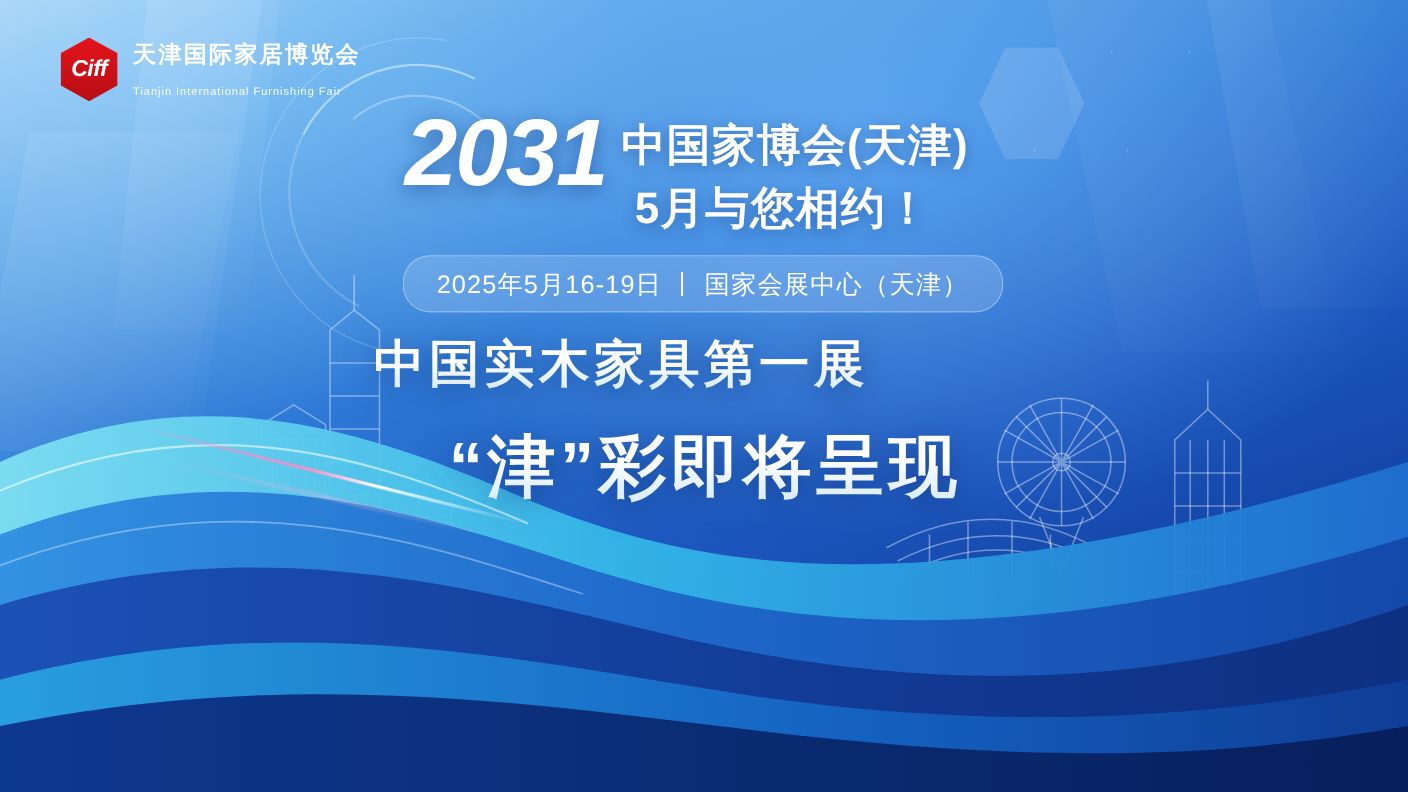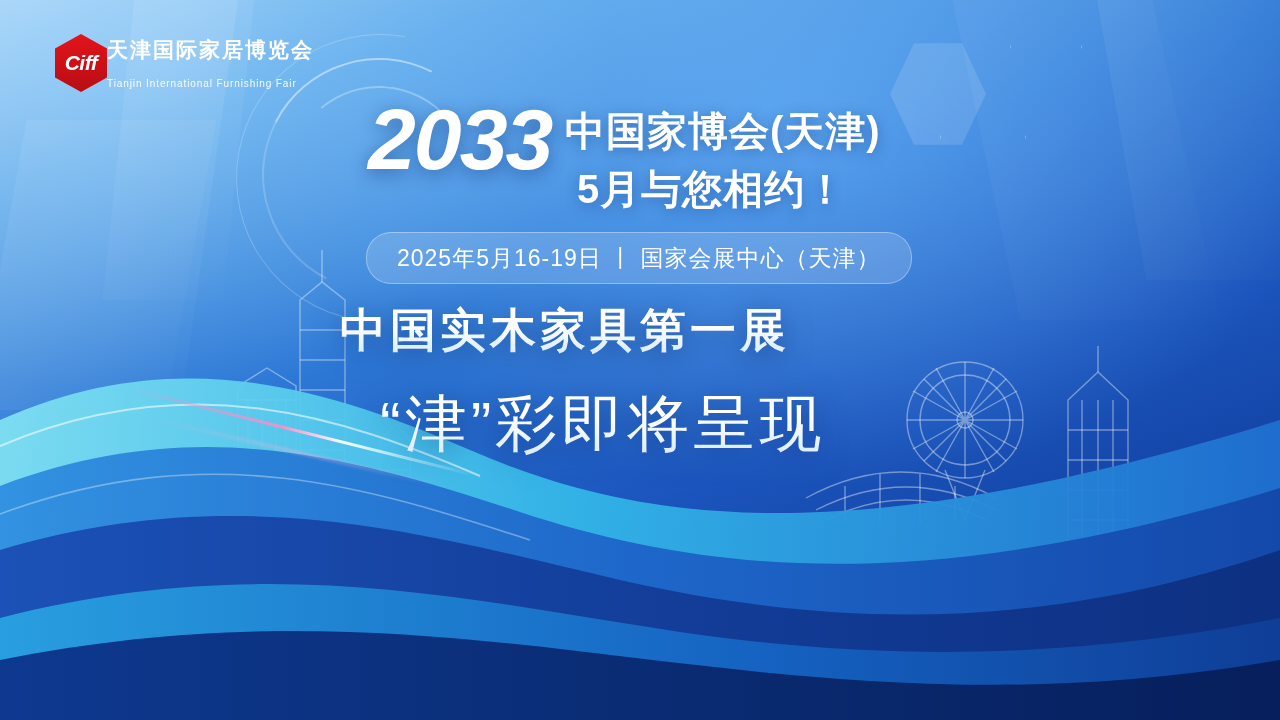--- a/index.html
+++ b/index.html
@@ -34,21 +34,21 @@
   .a2{left:288px;top:86px;width:178px;height:178px;border-color:rgba(255,255,255,.30) transparent transparent transparent;transform:rotate(5deg);}
   .a3{left:236px;top:34px;width:286px;height:286px;border:1px solid rgba(255,255,255,.22);border-right-color:transparent;border-bottom-color:transparent;transform:rotate(-35deg);}
 
   
   .city{position:absolute;left:0;bottom:0;width:100%;height:720px;pointer-events:none;}
 
   
   .wave{position:absolute;left:0;width:1280px;}
 
   
-  .logo{position:absolute;left:55px;top:34px;display:flex;align-items:center;}
+  .logo{position:absolute;left:55px;top:34px;display:flex;align-items:center;gap:14px;}
   .logo-mark{width:52px;height:58px;background:linear-gradient(180deg,#e4141b,#b70d14);
     clip-path:polygon(50% 0,100% 25%,100% 75%,50% 100%,0 75%,0 25%);
     display:flex;align-items:center;justify-content:center;}
   .logo-mark span{color:#fff;font-weight:bold;font-size:21px;letter-spacing:-.5px;font-style:italic;}
   .logo-txt-cn{color:#fff;font-size:21px;letter-spacing:2px;font-weight:700;line-height:1.2;}
   .logo-txt-en{color:#fff;font-size:10px;letter-spacing:.9px;margin-top:16px;opacity:.95;}
 
   
   .year{position:absolute;left:368px;top:96px;font-size:86px;line-height:86px;font-weight:800;
         color:#fff;letter-spacing:-2px;font-style:italic;
@@ -58,21 +58,21 @@
   .h-line2{position:absolute;left:577px;top:162px;font-size:40px;font-weight:700;color:#fff;letter-spacing:1px;
            text-shadow:0 3px 14px rgba(8,40,110,.4);}
 
   .pill{position:absolute;left:366px;top:232px;height:50px;padding:0 30px;display:flex;align-items:center;
         border-radius:25px;background:rgba(255,255,255,.16);border:1px solid rgba(255,255,255,.35);
         color:#fff;font-size:23px;letter-spacing:1px;backdrop-filter:blur(2px);}
 
   .slogan1{position:absolute;left:340px;top:300px;font-size:46px;font-weight:800;letter-spacing:4px;
     background:linear-gradient(180deg,#ffffff 40%,#cfe6ff 100%);-webkit-background-clip:text;background-clip:text;color:transparent;
     filter:drop-shadow(0 5px 14px rgba(8,35,100,.5));}
-  .slogan2{position:absolute;left:380px;top:382px;font-size:62px;font-weight:400;letter-spacing:4px;
+  .slogan2{position:absolute;left:408px;top:382px;font-size:62px;font-weight:700;letter-spacing:4px;
     background:linear-gradient(180deg,#ffffff 40%,#cfe6ff 100%);-webkit-background-clip:text;background-clip:text;color:transparent;
     filter:drop-shadow(0 5px 14px rgba(8,35,100,.5));}
 
   
   .streak{position:absolute;left:120px;top:430px;width:360px;height:3px;
      background:linear-gradient(90deg,rgba(255,255,255,0) 0%,rgba(255,140,200,.9) 45%,rgba(255,255,255,.95) 62%,rgba(140,200,255,0) 100%);
      transform:rotate(14deg);filter:blur(.6px);}
   .streak2{position:absolute;left:150px;top:452px;width:300px;height:2px;
      background:linear-gradient(90deg,rgba(255,255,255,0),rgba(255,175,220,.65),rgba(255,255,255,0));
      transform:rotate(13deg);filter:blur(1.4px);}
@@ -172,21 +172,21 @@
   <div class="logo">
     <div class="logo-mark">
       <span>Ciff</span>
     </div>
     <div>
       <div class="logo-txt-cn">天津国际家居博览会</div>
       <div class="logo-txt-en">Tianjin International Furnishing Fair</div>
     </div>
   </div>
 
-  <div class="year">2033</div>
+  <div class="year">2031</div>
   <div class="h-line1">中国家博会(天津)</div>
   <div class="h-line2">5月与您相约！</div>
 
   <div class="pill">
     <span>2025年5月16-19日 丨 国家会展中心（天津）</span>
   </div>
 
   <div class="slogan1">中国实木家具第一展</div>
   <div class="slogan2">“津”彩即将呈现</div>
 

